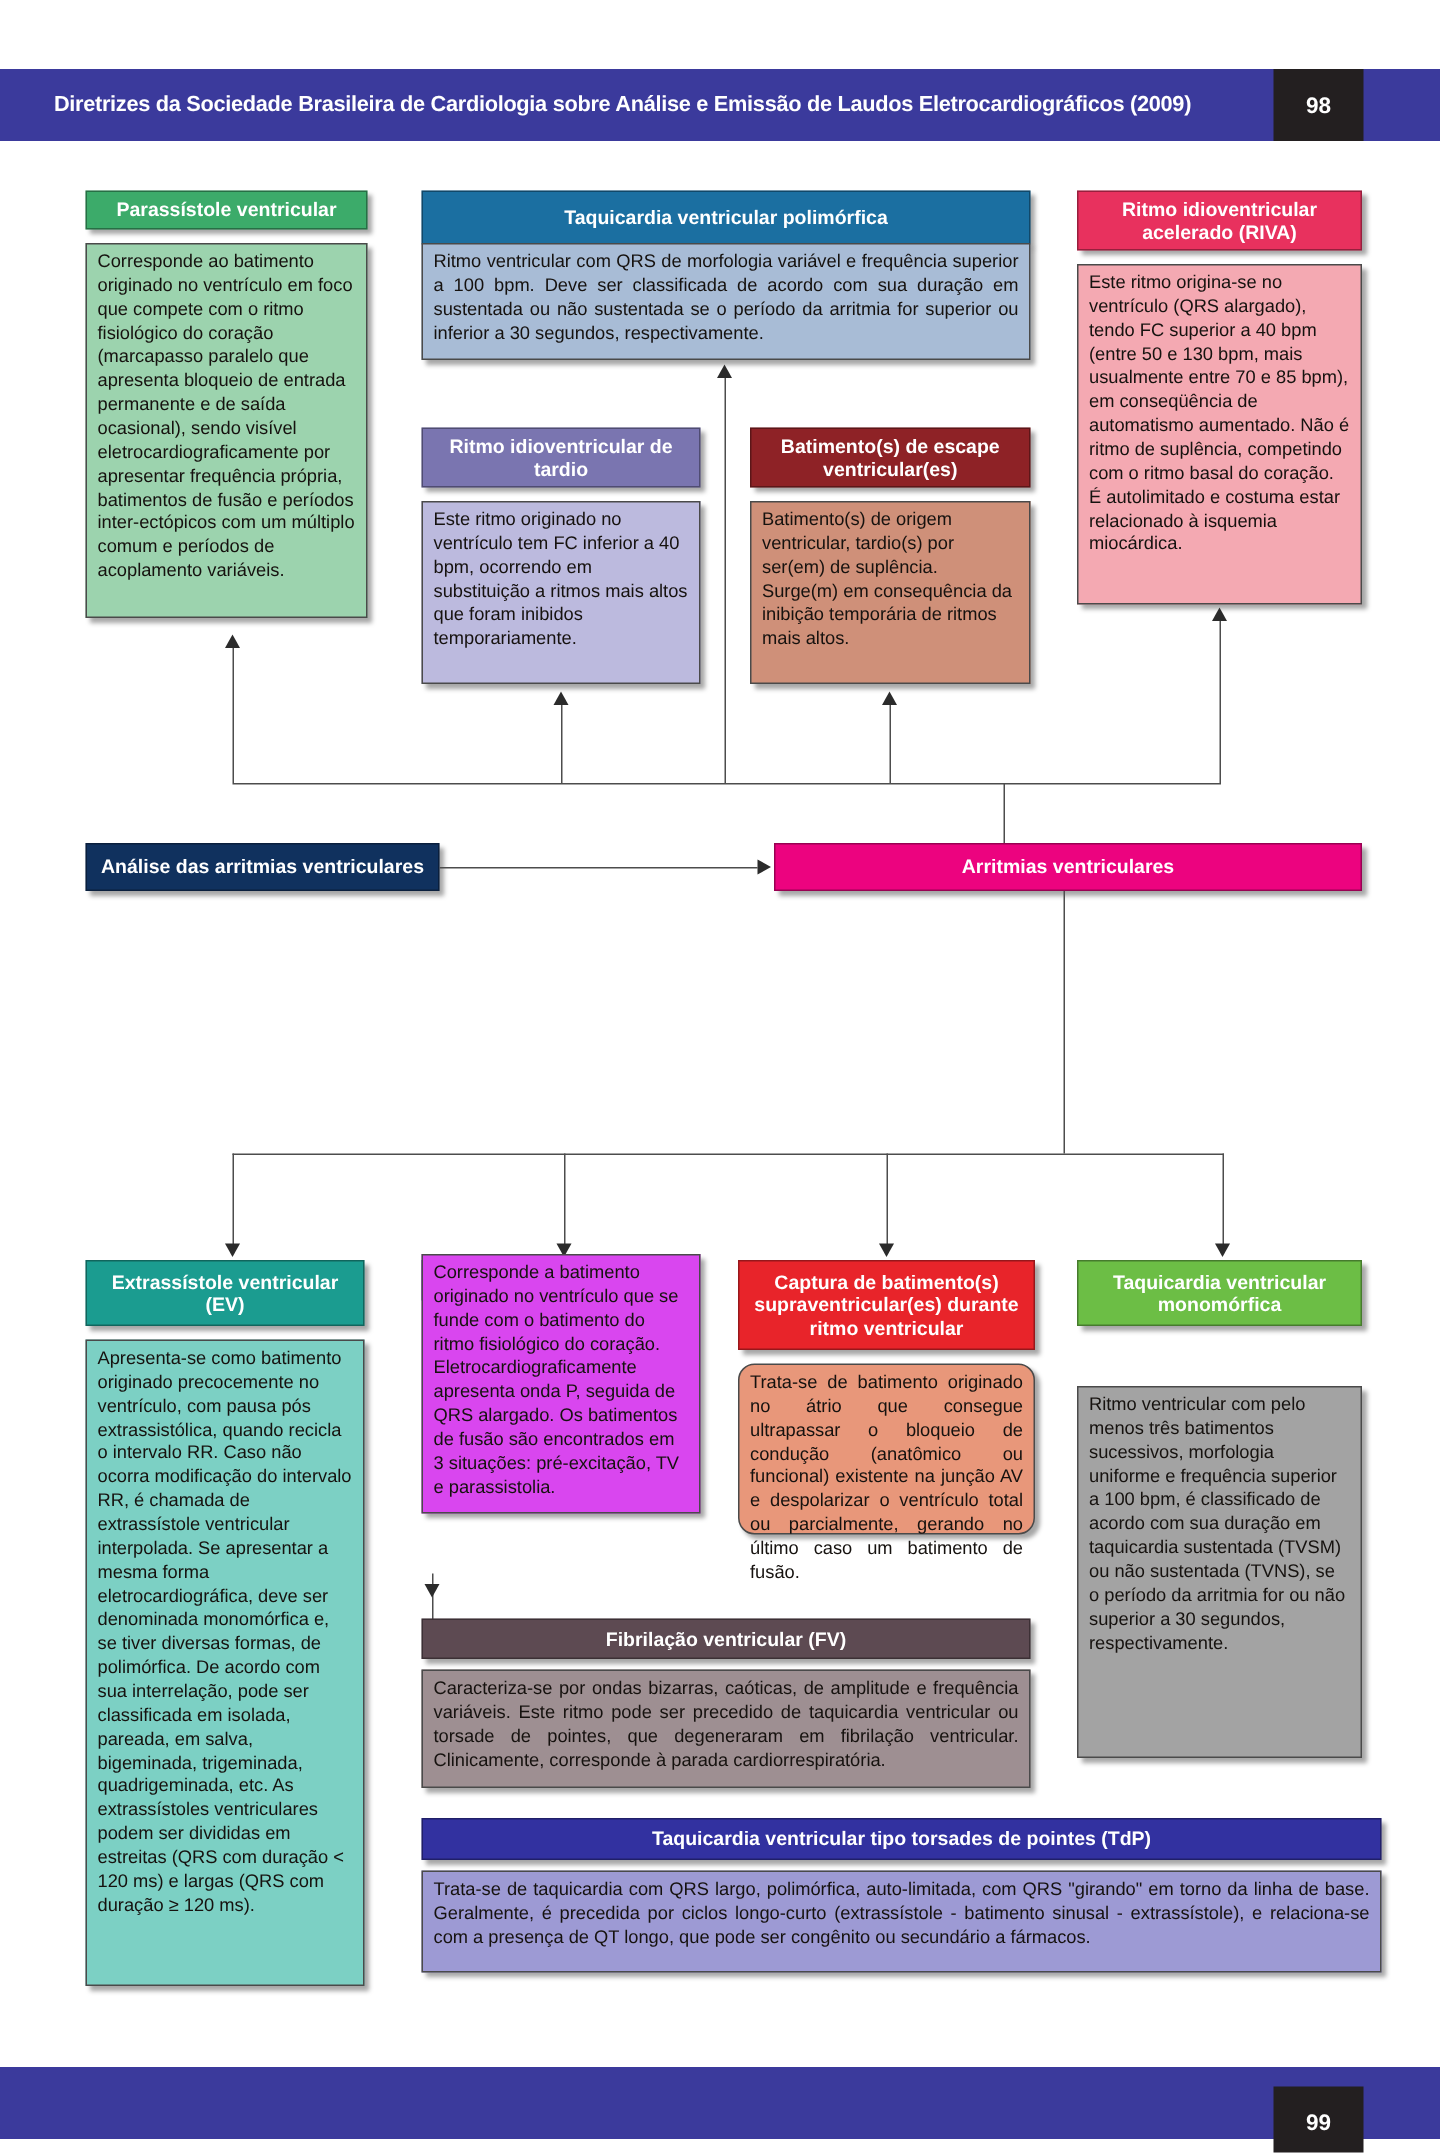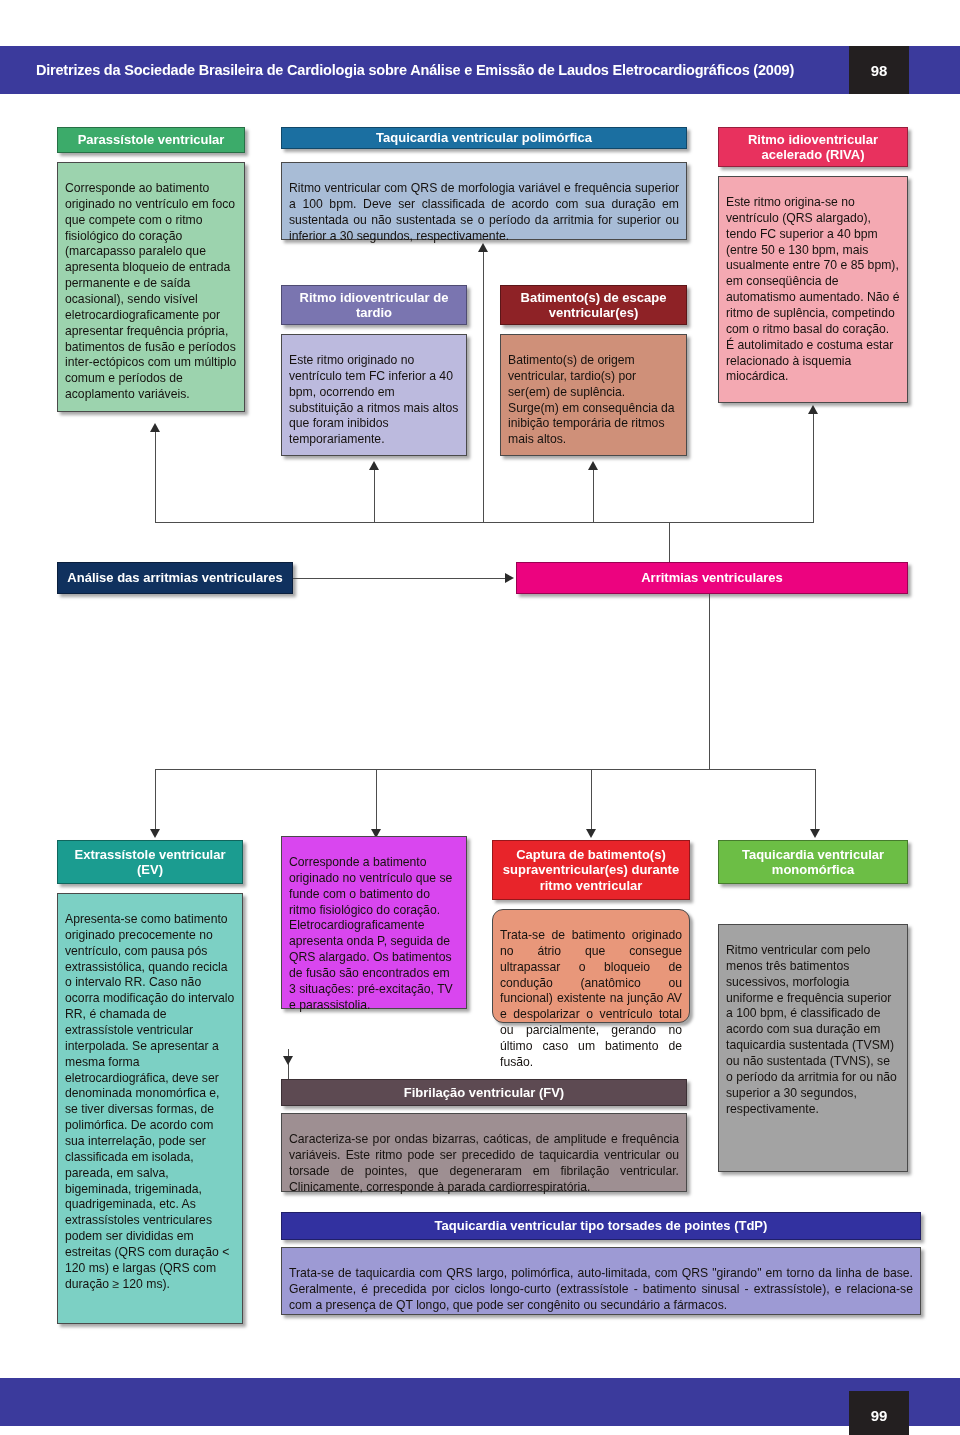--- a/index.html
+++ b/index.html
@@ -39,21 +39,21 @@
     display:flex;align-items:center;justify-content:center;
     text-align:center;color:#ffffff;font-weight:bold;
     font-size:13px;line-height:1.18;
     padding:4px 6px;
     box-shadow:3px 3px 3px rgba(0,0,0,.35);
     border:1px solid rgba(0,0,0,.35);
   }
   .tbox{
     position:absolute;box-sizing:border-box;
     color:#16120f;font-size:12.2px;line-height:1.30;
-    padding:18px 7px;
+    padding:4px 7px;
     border:1px solid #4a4a4a;
     box-shadow:3px 3px 3px rgba(0,0,0,.35);
   }
   .tbox.just{text-align:justify;}
 
   
   .ln-v{position:absolute;width:1px;background:#4d4d4d;}
   .ln-h{position:absolute;height:1px;background:#4d4d4d;}
   .arw-up{
     position:absolute;width:0;height:0;
@@ -76,21 +76,21 @@
 
 <div class="page">
 
   <div class="hdr-bar"></div>
   <div class="hdr-title">Diretrizes da Sociedade Brasileira de Cardiologia sobre Análise e Emissão de Laudos Eletrocardiográficos (2009)</div>
   <div class="pagebadge top">98</div>
 
   <div class="hbox" style="left:57px;top:127px;width:188px;height:26px;background:#3cab6a;">Parassístole ventricular</div>
   <div class="tbox" style="left:57px;top:162px;width:188px;height:250px;background:#9cd3ae;">Corresponde ao batimento originado no ventrículo em foco que compete com o ritmo fisiológico do coração (marcapasso paralelo que apresenta bloqueio de entrada permanente e de saída ocasional), sendo visível eletrocardiograficamente por apresentar frequência própria, batimentos de fusão e períodos inter-ectópicos com um múltiplo comum e períodos de acoplamento variáveis.</div>
 
-  <div class="hbox" style="left:281px;top:127px;width:406px;height:22px;background:#1b6fa1;">Taquicardia ventricular polimórfica</div>
+  <div class="hbox" style="left:281px;top:127px;width:406px;height:36px;background:#1b6fa1;">Taquicardia ventricular polimórfica</div>
   <div class="tbox just" style="left:281px;top:162px;width:406px;height:78px;background:#a8bcd6;">Ritmo ventricular com QRS de morfologia variável e frequência superior a 100 bpm. Deve ser classificada de acordo com sua duração em sustentada ou não sustentada se o período da arritmia for superior ou inferior a 30 segundos, respectivamente.</div>
 
   <div class="hbox" style="left:718px;top:127px;width:190px;height:40px;background:#e8315e;">Ritmo idioventricular acelerado (RIVA)</div>
   <div class="tbox" style="left:718px;top:176px;width:190px;height:227px;background:#f4a9b2;">Este ritmo origina-se no ventrículo (QRS alargado), tendo FC superior a 40 bpm (entre 50 e 130 bpm, mais usualmente entre 70 e 85 bpm), em conseqüência de automatismo aumentado. Não é ritmo de suplência, competindo com o ritmo basal do coração. É autolimitado e costuma estar relacionado à isquemia miocárdica.</div>
 
   <div class="hbox" style="left:281px;top:285px;width:186px;height:40px;background:#7a75b0;">Ritmo idioventricular de tardio</div>
   <div class="tbox" style="left:281px;top:334px;width:186px;height:122px;background:#bcbade;">Este ritmo originado no ventrículo tem FC inferior a 40 bpm, ocorrendo em substituição a ritmos mais altos que foram inibidos temporariamente.</div>
 
   <div class="hbox" style="left:500px;top:285px;width:187px;height:40px;background:#8e2226;">Batimento(s) de escape ventricular(es)</div>
   <div class="tbox" style="left:500px;top:334px;width:187px;height:122px;background:#cf9079;">Batimento(s) de origem ventricular, tardio(s) por ser(em) de suplência. Surge(m) em consequência da inibição temporária de ritmos mais altos.</div>

